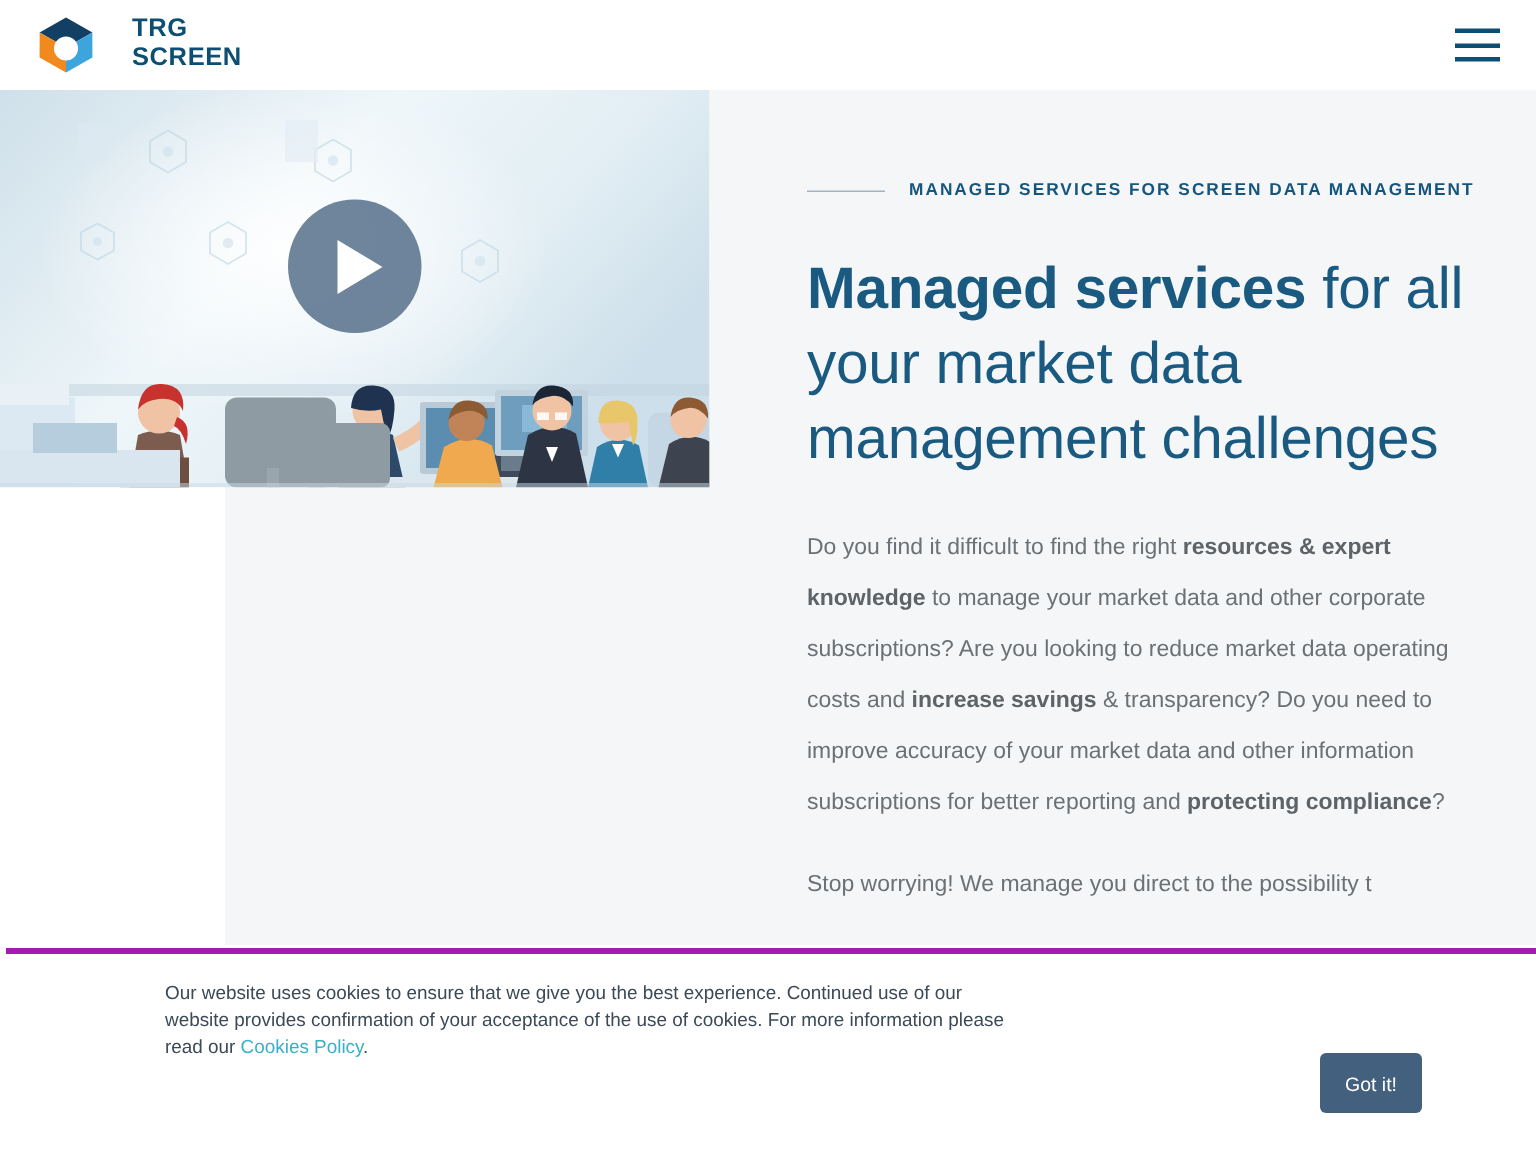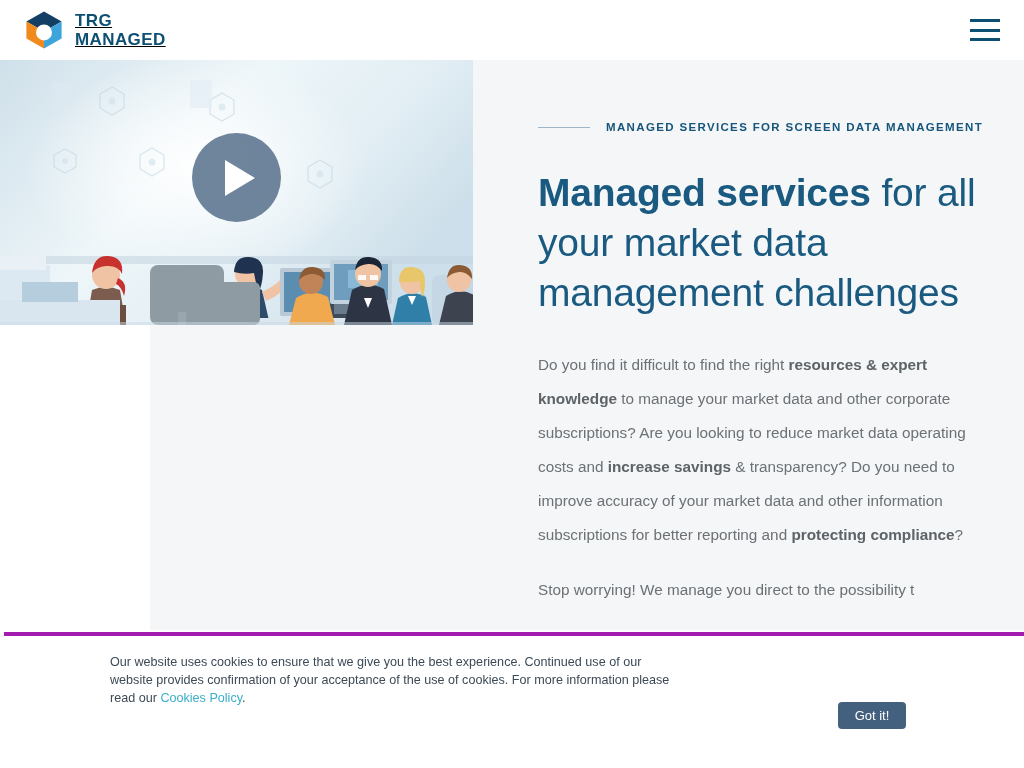--- a/index.html
+++ b/index.html
@@ -13,21 +13,21 @@
   
   .site-header {
     position: absolute; top: 0; left: 0;
     width: 1024px; height: 60px;
     background: #ffffff;
     display: flex; align-items: center;
     justify-content: space-between;
     padding: 0 20px 0 24px;
     z-index: 40;
   }
-  .brand { display: flex; align-items: center; gap: 11px; text-decoration: underline; }
+  .brand { display: flex; align-items: flex-start; gap: 24px; }
   .brand-mark { width: 40px; height: 40px; display: block; }
   .brand-word {
     display: flex; flex-direction: column;
     line-height: 1.0;
   }
   .brand-word span {
     font-weight: bold;
     font-size: 17px;
     letter-spacing: 0.4px;
     color: #0d4f72;
@@ -141,22 +141,22 @@
     position: absolute;
     left: 106px; top: 17px;
     width: 560px;
     font-size: 12.6px;
     line-height: 18px;
     color: #3c4a57;
   }
   .cookie-link { color: #3aafc9; text-decoration: none; cursor: pointer; }
   .cookie-accept {
     position: absolute;
-    left: 838px; top: 702px;
-    width: 68px; height: 27px;
+    left: 880px; top: 702px;
+    width: 68px; height: 40px;
     background: #44607f;
     color: #ffffff;
     border: none;
     border-radius: 4px;
     font-size: 13px;
     font-family: "Liberation Sans", sans-serif;
     cursor: pointer;
     z-index: 61;
   }
 </style>
@@ -167,21 +167,21 @@
 
   <div class="brand">
     <svg class="brand-mark" viewBox="0 0 100 100">
       <polygon points="50,4 94,29 50,54 6,29" fill="#123f63"></polygon>
       <polygon points="6,29 50,54 50,96 6,71" fill="#f08a1c"></polygon>
       <polygon points="94,29 94,71 50,96 50,54" fill="#3da5dc"></polygon>
       <circle cx="50" cy="56" r="20" fill="#ffffff"></circle>
     </svg>
     <span class="brand-word">
       <span>TRG</span>
-      <span class="brand-line2">MANAGED</span>
+      <span class="brand-line2">SCREEN</span>
     </span>
   </div>
 
   <div class="hamburger">
     <i></i>
     <i></i>
     <i></i>
   </div>
 </div>
 

